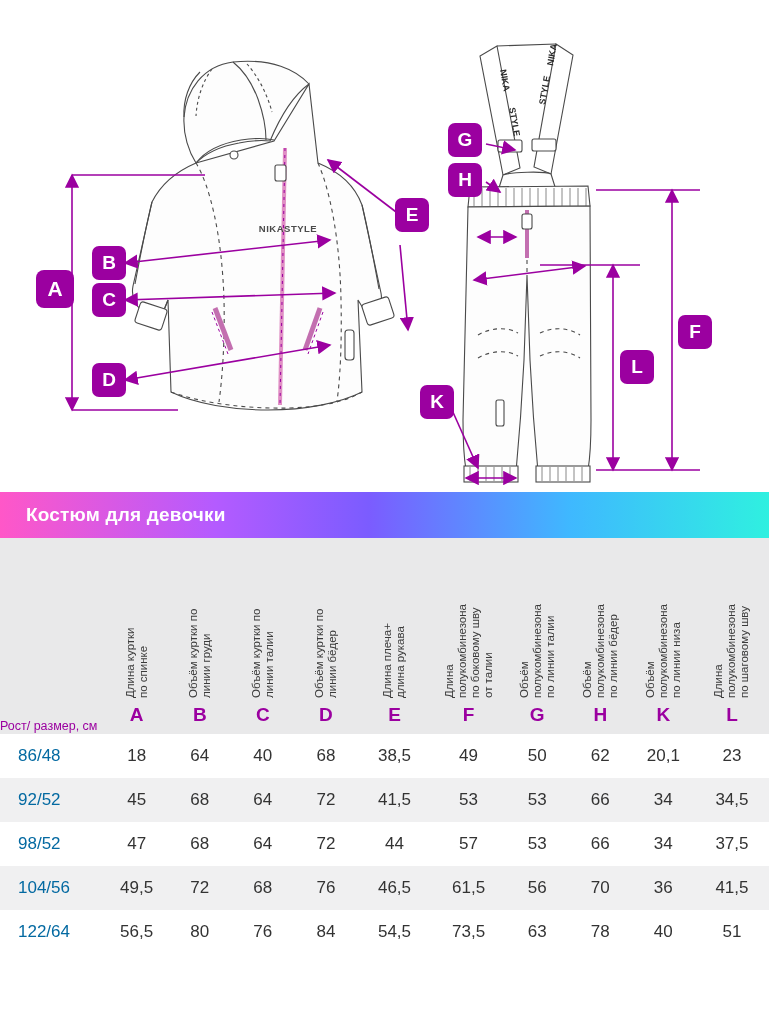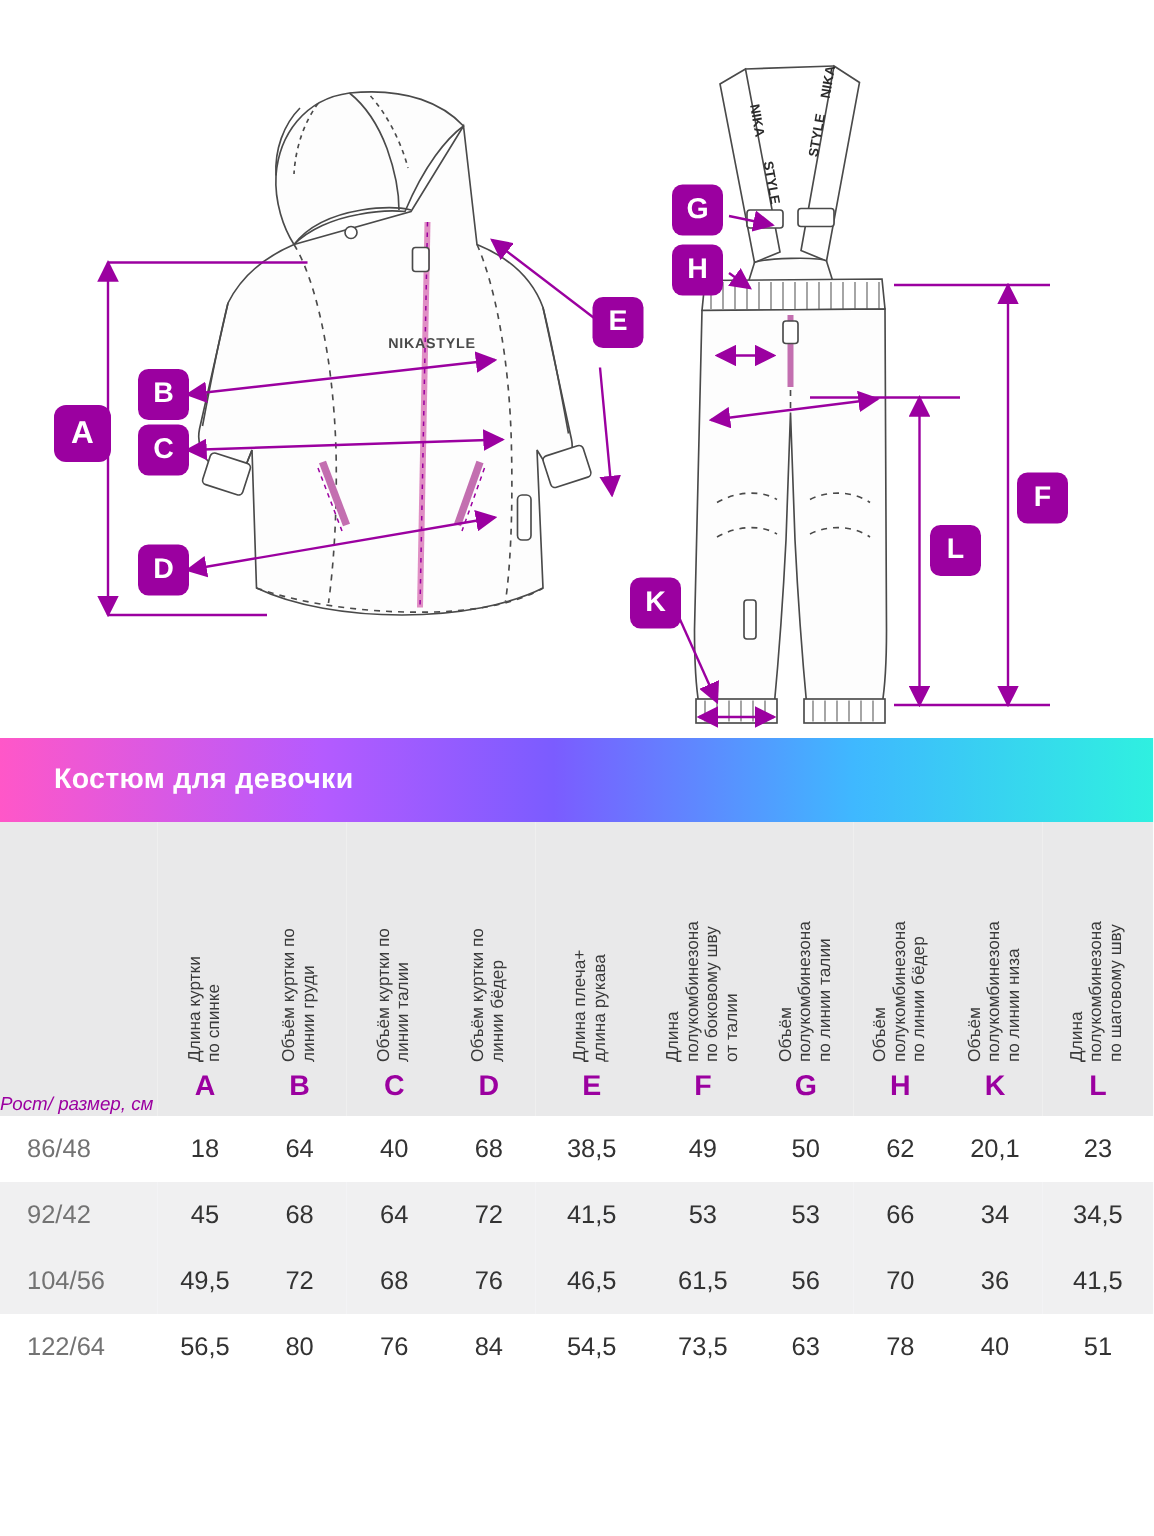--- a/index.html
+++ b/index.html
@@ -40,25 +40,25 @@
     font-family: "Liberation Sans", sans-serif;
   }
   .badge.big { width: 38px; height: 38px; font-size: 21px; border-radius: 8px; }
 
   
   .table-wrap {
     position: relative;
     width: 769px;
   }
   .title-bar {
-    height: 56px;
+    height: 46px;
     background: linear-gradient(to right, #ff57c8 0%, #b45bff 28%, #7b5cff 48%, #3fb8ff 74%, #2ff0e0 100%);
     display: flex;
     align-items: center;
-    padding-left: 36px;
+    padding-left: 26px;
   }
   .title-bar .title {
     color: #ffffff;
     font-size: 19px;
     font-weight: bold;
     letter-spacing: .2px;
   }
   table.size-table {
     width: 769px;
     border-collapse: collapse;
@@ -98,31 +98,30 @@
   }
   .hdr-first {
     vertical-align: bottom;
     text-align: left;
     padding: 0 0 10px 18px;
     font-size: 12.5px;
     color: #9b00a0;
     font-weight: normal;
     line-height: 15px;
     background: #e9e9ea;
-    font-style: italic;
   }
   .size-table td {
     height: 44px;
     text-align: center;
     font-size: 17px;
     color: #333333;
     border: none;
   }
   .size-table td.first {
-    color: #737373;
+    color: #0369a1;
     font-size: 17px;
     text-align: left;
     padding-left: 18px;
   }
   tr.row-alt td { background: #f0f0f1; }
   tr.row-base td { background: #ffffff; }
 </style>
 </head>
 <body>
 
@@ -392,31 +391,44 @@
           <td>40</td>
           <td>68</td>
           <td>38,5</td>
           <td>49</td>
           <td>50</td>
           <td>62</td>
           <td>20,1</td>
           <td>23</td>
         </tr>
         <tr class="row-alt">
-          <td class="first">92/42</td>
+          <td class="first">92/52</td>
           <td>45</td>
           <td>68</td>
           <td>64</td>
           <td>72</td>
           <td>41,5</td>
           <td>53</td>
           <td>53</td>
           <td>66</td>
           <td>34</td>
           <td>34,5</td>
+        </tr>
+        <tr class="row-base">
+          <td class="first">98/52</td>
+          <td>47</td>
+          <td>68</td>
+          <td>64</td>
+          <td>72</td>
+          <td>44</td>
+          <td>57</td>
+          <td>53</td>
+          <td>66</td>
+          <td>34</td>
+          <td>37,5</td>
         </tr>
         <tr class="row-alt">
           <td class="first">104/56</td>
           <td>49,5</td>
           <td>72</td>
           <td>68</td>
           <td>76</td>
           <td>46,5</td>
           <td>61,5</td>
           <td>56</td>

